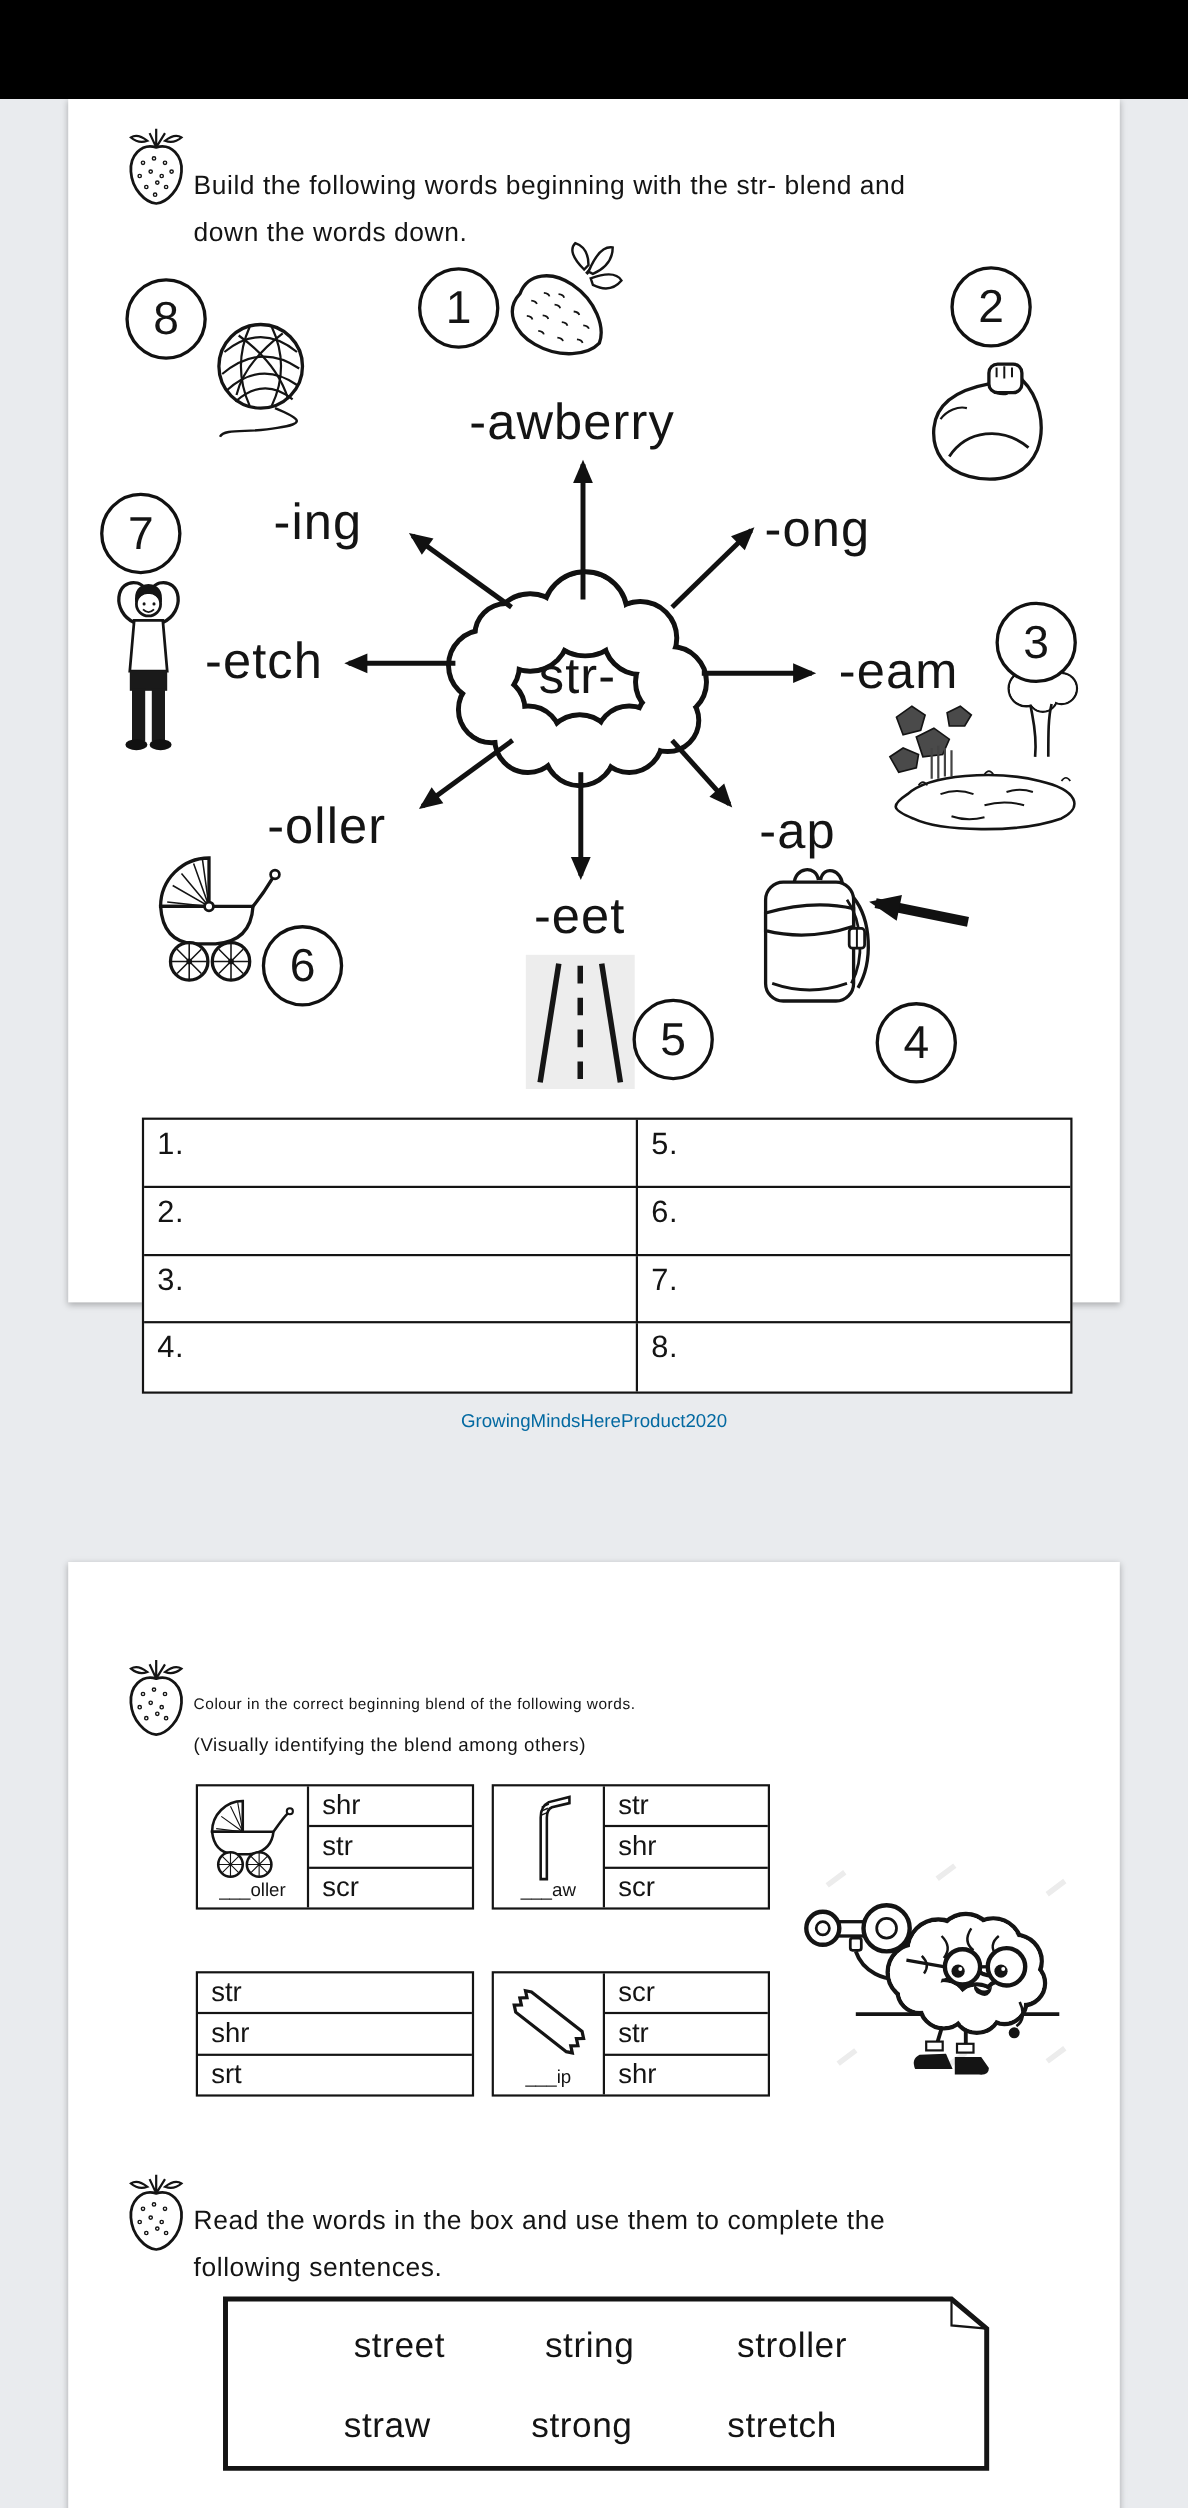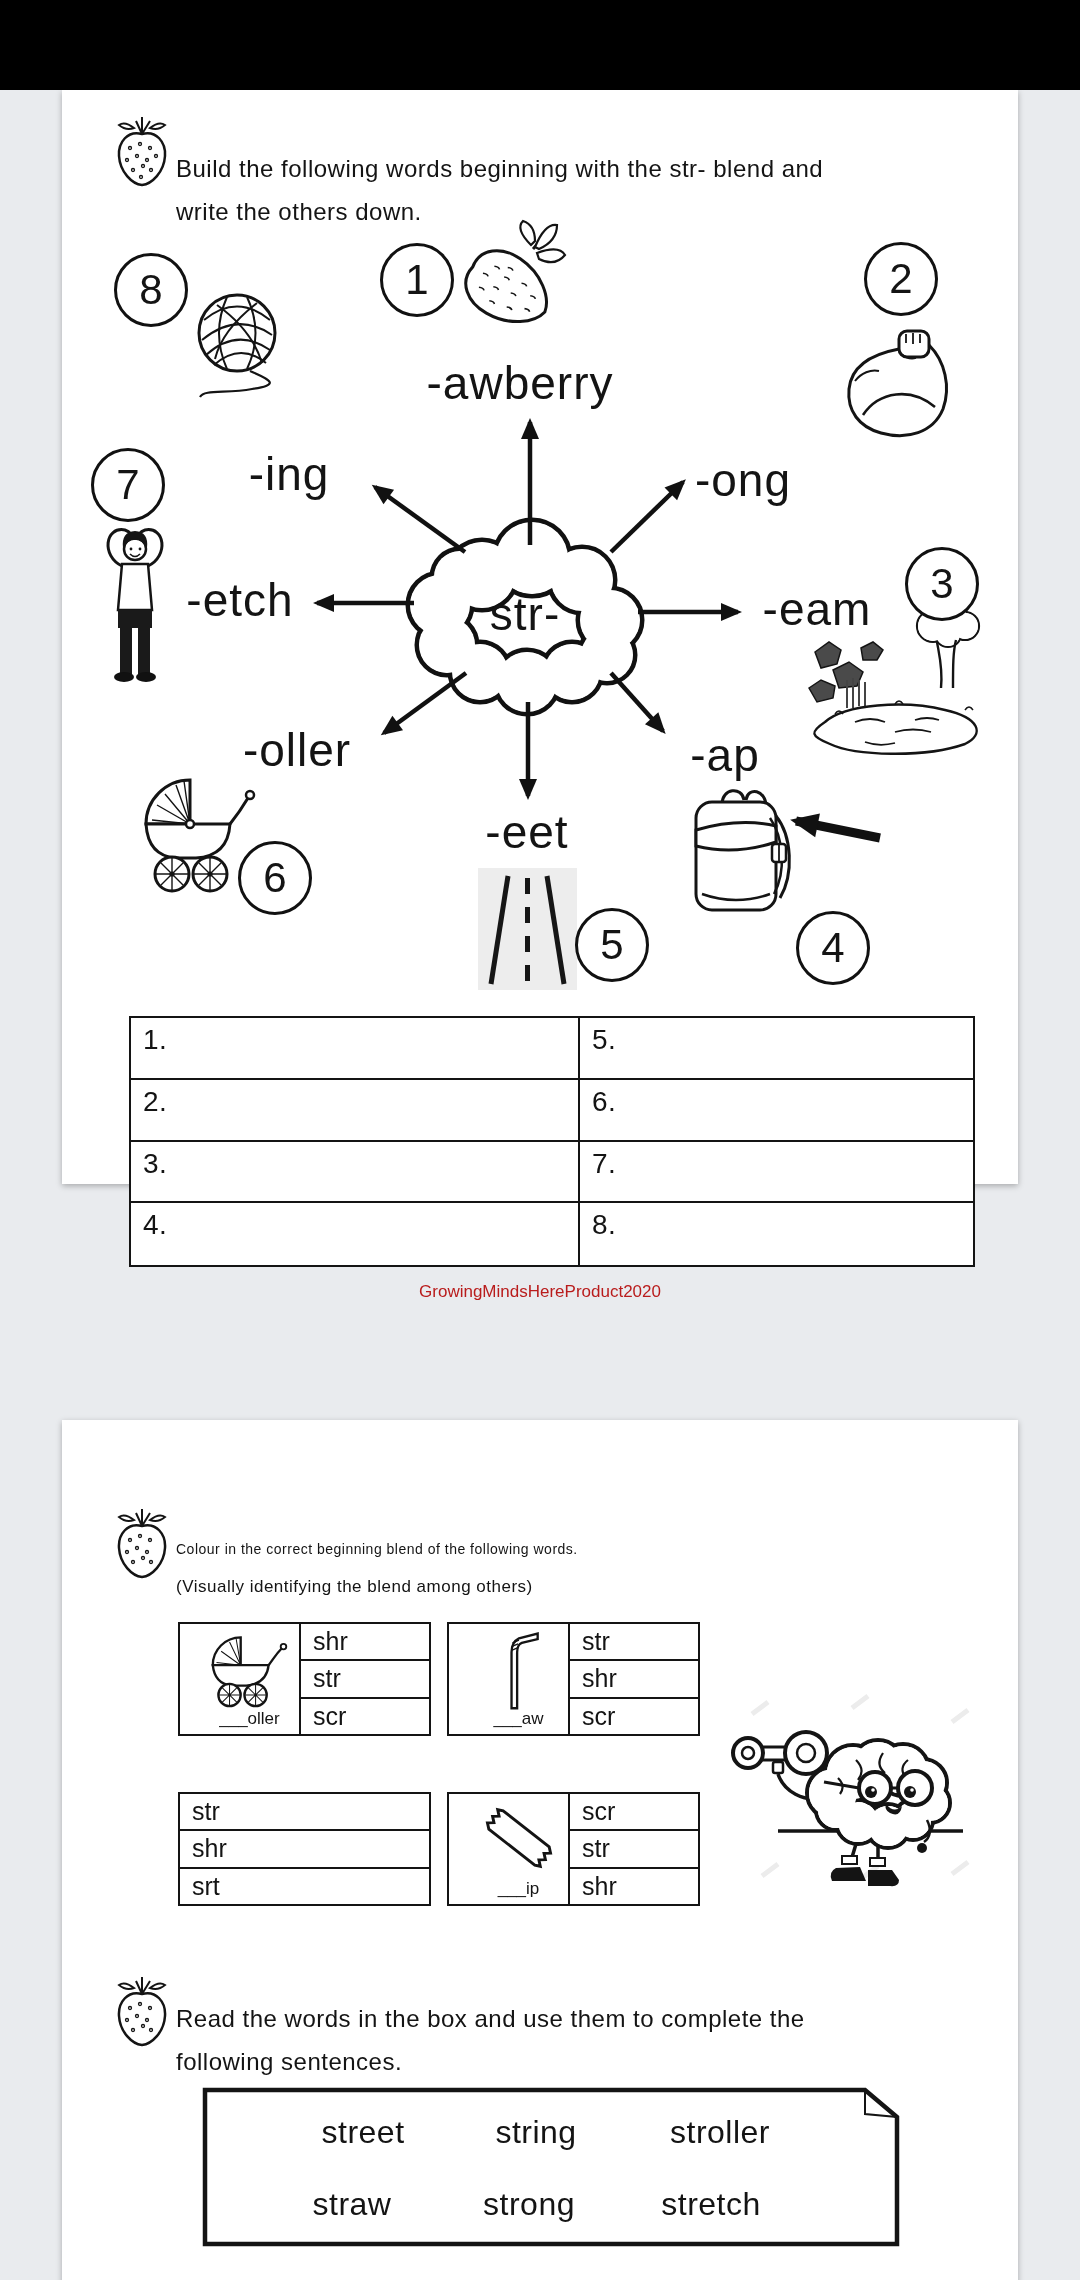--- a/index.html
+++ b/index.html
@@ -28,26 +28,26 @@
     justify-content:center; font-size:42px; z-index:5;
   }
   .anst {
     position:absolute; left:67px; top:926px; width:846px; height:251px;
     border:2.5px solid #141414; display:grid; grid-template-columns:449px 1fr;
     grid-template-rows:repeat(4,1fr); background:#fff;
   }
   .anst .cell { border-right:2.5px solid #141414; border-bottom:2.5px solid #141414; font-size:28px; padding:6px 0 0 12px; }
   .anst .cell:nth-child(2n) { border-right:none; }
   .anst .cell:nth-child(7), .anst .cell:nth-child(8) { border-bottom:none; }
-  .footer { position:absolute; left:0; right:0; top:1192px; text-align:center; font-size:17px; color:#b91c1c; }
+  .footer { position:absolute; left:0; right:0; top:1192px; text-align:center; font-size:17px; color:#0369a1; }
   .bbox {
     position:absolute; width:253px; height:114px; border:2.5px solid #141414;
     background:#fff; display:flex;
   }
-  .bimg { width:101px; border-right:2.5px solid #141414; position:relative;margin-left:20px; }
+  .bimg { width:101px; border-right:2.5px solid #141414; position:relative; }
   .bimg svg { display:block; margin:4px auto 0; }
   .bword { position:absolute; bottom:5px; left:0; right:0; text-align:center; font-size:17px; letter-spacing:0; }
   .bopts { flex:1; display:flex; flex-direction:column;text-align:center; }
   .opt { flex:1; display:flex; align-items:center; padding-left:12px; font-size:25px; }
   .opt + .opt { border-top:2px solid #141414; }
   .wbox-word { position:absolute; transform:translateX(-50%); font-size:32px; font-weight:500; letter-spacing:.5px; white-space:nowrap; }
   svg { overflow:visible; }
 </style>
 </head>
 <body>
@@ -70,21 +70,21 @@
         <circle cx="46" cy="44" r="1.5"></circle>
       <circle cx="23" cy="58" r="1.5"></circle>
         <circle cx="33" cy="54" r="1.5"></circle>
         <circle cx="41" cy="58" r="1.5"></circle>
         <circle cx="31" cy="65" r="1.5"></circle>
     </g>
   </svg>
 
   <div class="abs instr hw" style="left:114px;top:57px">
     <div>Build the following words beginning with the str- blend and</div>
-    <div>write the others down.</div>
+    <div>down the words down.</div>
   </div>
 
   <svg class="abs" style="left:0;top:0" width="956" height="1295" viewBox="0 0 956 1295">
     <defs>
       <marker id="ah" markerUnits="userSpaceOnUse" markerWidth="26" markerHeight="26" refX="19" refY="13" orient="auto">
         <path d="M2,4 L23,13 L2,22 Z" fill="#111"></path>
       </marker>
       <marker id="ah2" markerUnits="userSpaceOnUse" markerWidth="34" markerHeight="34" refX="24" refY="17" orient="auto">
         <path d="M2,5 L30,17 L2,29 Z" fill="#111"></path>
       </marker>

